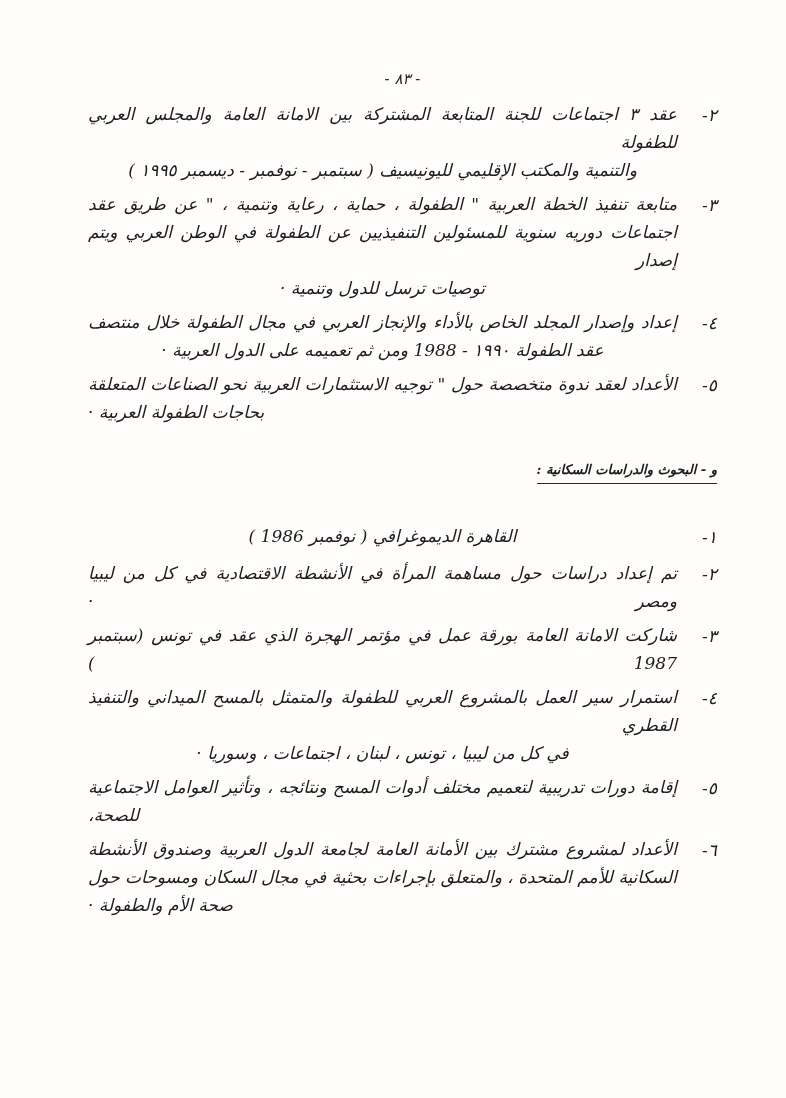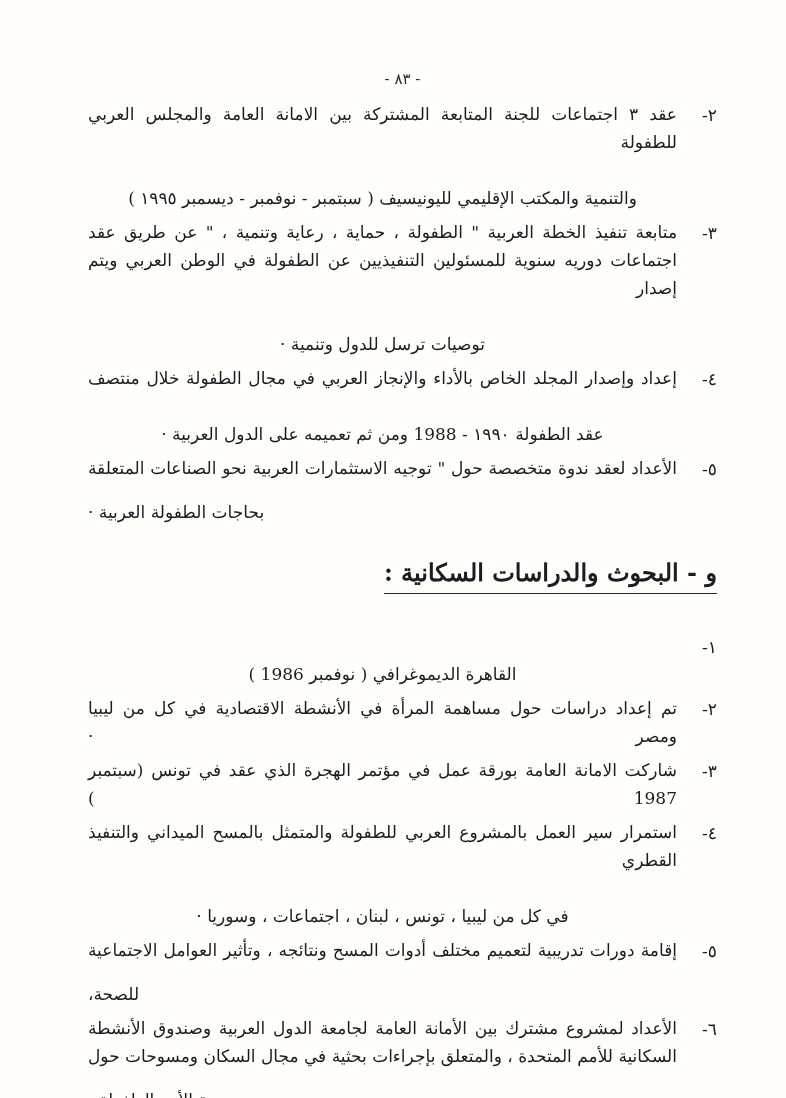--- a/index.html
+++ b/index.html
@@ -12,20 +12,21 @@
     width: 786px;
     height: 1098px;
     box-sizing: border-box;
     background: #fffefd;
     color: #1c1c1c;
     direction: rtl;
     padding: 70px 69px 0 88px;
     font-family: "DejaVu Serif", serif;
     font-size: 17px;
     overflow: hidden;
+    font-style: italic;
   }
   .page-num {
     text-align: center;
     font-size: 15px;
     letter-spacing: 2px;
     margin-bottom: 12px;
     color: #2a2a2a;
   }
   .list {
     margin: 0;
@@ -48,34 +49,32 @@
   }
   .line {
     line-height: 28px;
   }
   .line.j {
     text-align: justify;
     text-align-last: justify;
   }
   .line.c {
     text-align: center;
-    margin-top: 28px;
   }
   .line.l {
     text-align: left;
-    margin-top: 16px;
   }
   .heading-row {
     margin: 32px 0 38px 0;
     text-align: right;
   }
   .heading {
     display: inline-block;
     font-weight: bold;
-    font-size: 24px;
+    font-size: 13px;
     padding-bottom: 6px;
     border-bottom: 1.5px solid #2a2a2a;
   }
 </style>
 </head>
 <body>
 
 <div class="page">
 
   <div class="page-num">- ٨٣ -</div>

